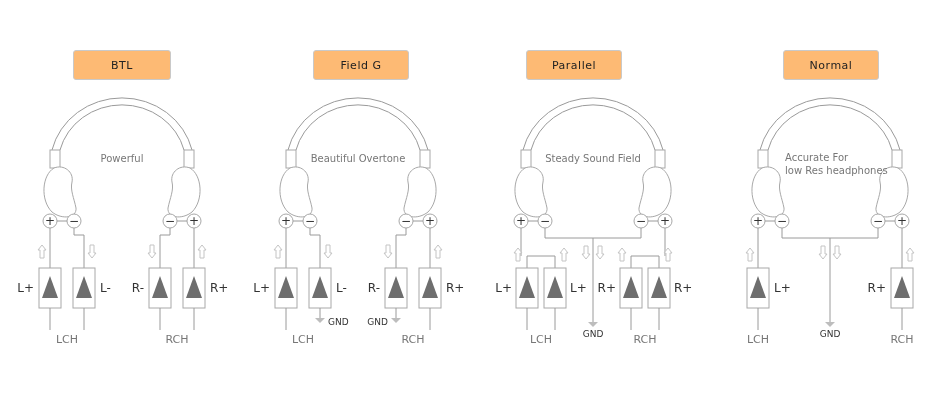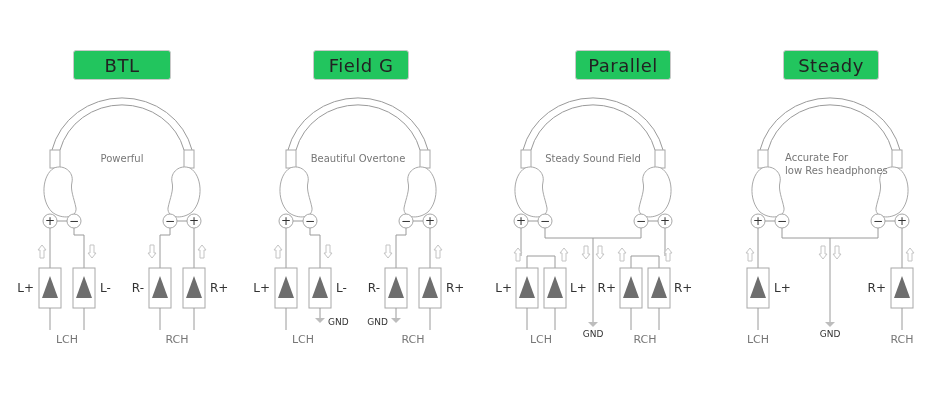--- a/index.html
+++ b/index.html
@@ -1,37 +1,37 @@
 <!DOCTYPE html>
 <html><head>
 <meta charset="utf-8">
 <style>
   html,body{margin:0;padding:0;background:#ffffff;}
   body{width:947px;height:400px;overflow:hidden;font-family:"DejaVu Sans",sans-serif;}
   #stage{position:relative;width:947px;height:400px;}
-  .badge{position:absolute;top:50px;height:28px;background:#22c55e;border:1px solid #c9c9c9;border-radius:3px;
-         display:flex;align-items:center;justify-content:center;font-size:18px;color:#222;letter-spacing:0.5px;}
+  .badge{position:absolute;top:50px;height:28px;background:#fdba74;border:1px solid #c9c9c9;border-radius:3px;
+         display:flex;align-items:center;justify-content:center;font-size:11px;color:#222;letter-spacing:0.5px;}
   svg{position:absolute;left:0;top:0;}
   .wire{stroke:#9a9a9a;stroke-width:1;fill:none;}
   .outline{stroke:#a8a8a8;stroke-width:1;fill:#fff;}
   .tri{fill:#6e6e6e;}
   .arrow{stroke:#c4c4c4;stroke-width:1;fill:#fff;}
   .lbl{font-family:"DejaVu Sans",sans-serif;fill:#333;}
   .sub{font-family:"DejaVu Sans",sans-serif;fill:#777;font-size:10px;}
   .ch{font-family:"DejaVu Sans",sans-serif;fill:#777;font-size:11px;}
   .gnd{font-family:"DejaVu Sans",sans-serif;fill:#333;font-size:9px;}
 </style>
 </head>
 <body>
 
 <div id="stage">
   <div class="badge" style="left:73px;width:96px;">BTL</div>
   <div class="badge" style="left:313px;width:94px;">Field  G</div>
-  <div class="badge" style="left:575px;width:94px;">Parallel</div>
-  <div class="badge" style="left:783px;width:94px;">Steady</div>
+  <div class="badge" style="left:526px;width:94px;">Parallel</div>
+  <div class="badge" style="left:783px;width:94px;">Normal</div>
   <svg id="diagram" width="947" height="400">
       <g>
         <path d="M 52 150 A 72 68 0 0 1 192 150" class="wire"></path>
         <path d="M 60 150 A 64 60 0 0 1 184 150" class="wire"></path>
         <rect x="50" y="150" width="10" height="18" class="outline"></rect>
         <rect x="184" y="150" width="10" height="18" class="outline"></rect>
         <path d="M 54 168 C 42 175, 40 200, 52 212 C 62 220, 77 218, 76 208 C 74 198, 70 190, 72 182 C 74 172, 64 164, 54 168 Z" class="outline"></path>
         <path d="M 190 168 C 202 175, 204 200, 192 212 C 182 220, 167 218, 168 208 C 170 198, 174 190, 172 182 C 170 172, 180 164, 190 168 Z" class="outline"></path>
         <text x="122" y="162" class="sub" text-anchor="middle">Powerful</text>
         <circle cx="50" cy="221" r="7" class="outline"></circle>

